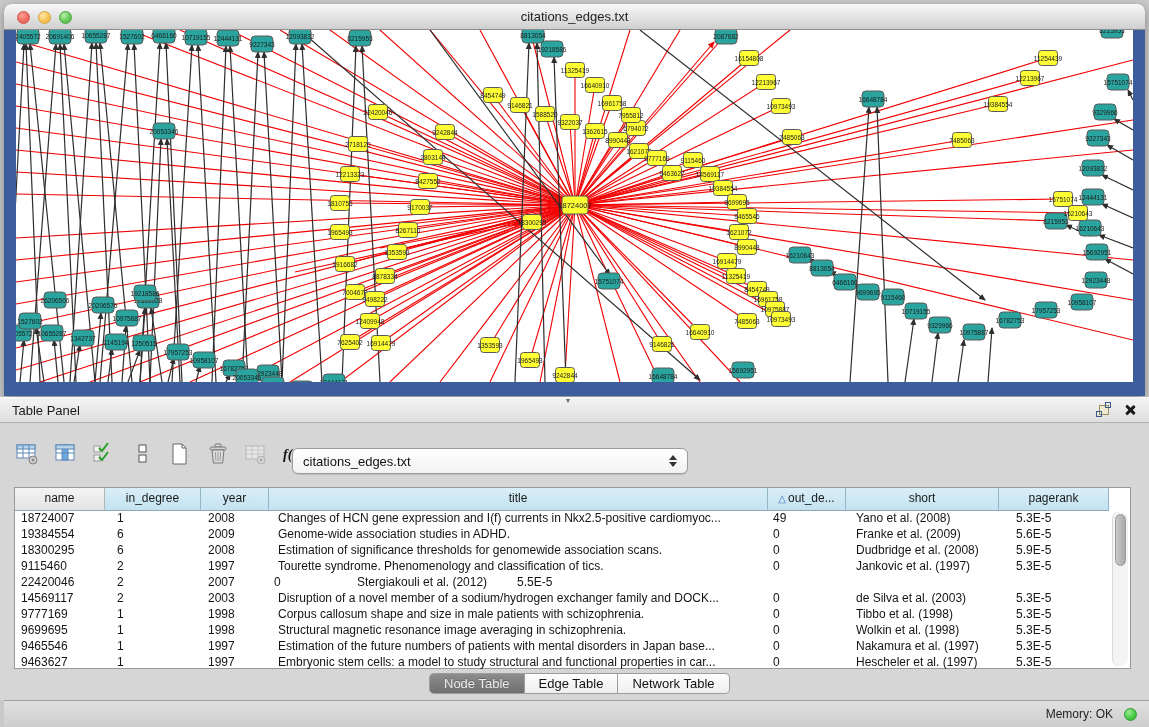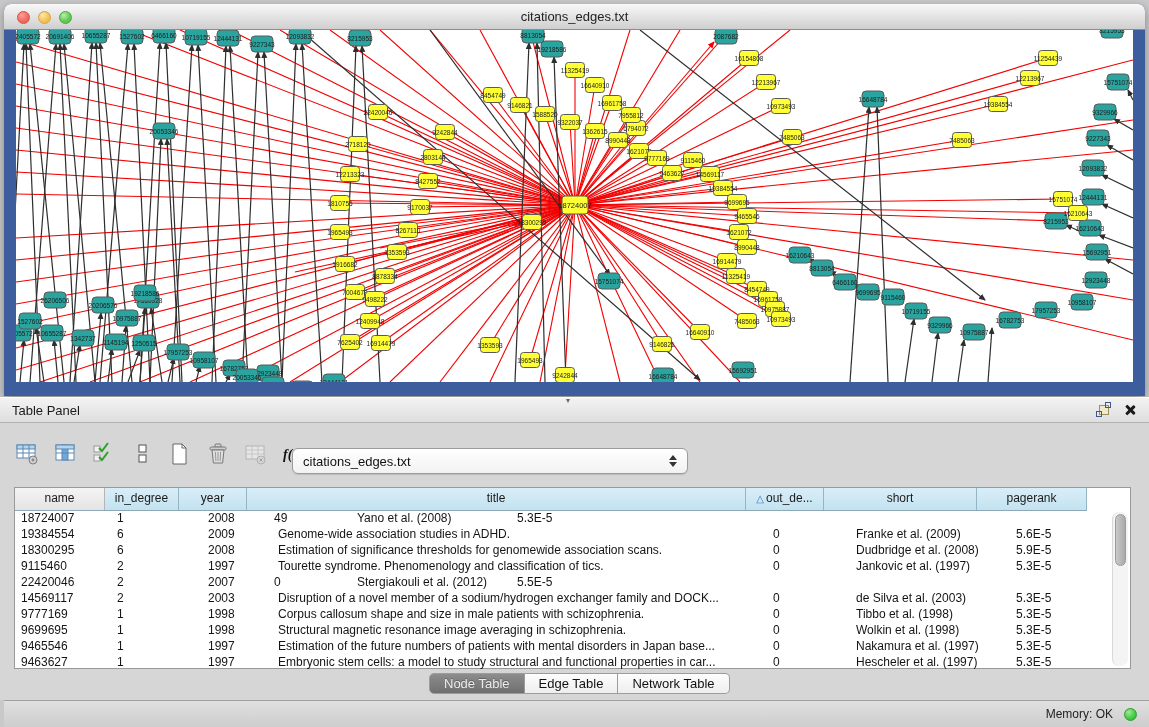--- a/index.html
+++ b/index.html
@@ -858,32 +858,33 @@
       <span class="dd-text">citations_edges.txt</span>
       <span class="dd-arrows">
           <i class="up"></i>
           <i class="dn"></i>
         </span>
     </div>
 
     <div class="tablebox">
       <div class="thead" id="thead">
           <div class="hcell gray" style="width: 90px;">name</div>
-          <div class="hcell" style="width: 74px;">in_degree</div>
+          <div class="hcell" style="width: 96px;">in_degree</div>
           <div class="hcell" style="width: 68px;">year</div>
           <div class="hcell" style="width: 499px;">title</div>
           <div class="hcell" style="width: 78px;"><span class="sort-tri">△</span>out_de...</div>
           <div class="hcell" style="width: 153px;">short</div>
           <div class="hcell" style="width: 110px;">pagerank</div>
         </div>
       <div class="tbody" id="tbody">
           <div class="trow">
             <div class="tcell" style="width: 90px; padding-left: 6px;">18724007</div>
             <div class="tcell" style="width: 95px; padding-left: 12px;">1</div>
             <div class="tcell" style="width: 68px; padding-left: 8px;">2008</div>
+            <div class="tcell" style="width: 499px; padding-left: 10px;">Changes of HCN gene expression and I(f) currents in Nkx2.5-positive cardiomyoc...</div>
             <div class="tcell" style="width: 78px; padding-left: 6px;">49</div>
             <div class="tcell" style="width: 153px; padding-left: 11px;">Yano et al. (2008)</div>
             <div class="tcell" style="width: 110px; padding-left: 18px;">5.3E-5</div>
           </div>
           <div class="trow">
             <div class="tcell" style="width: 90px; padding-left: 6px;">19384554</div>
             <div class="tcell" style="width: 95px; padding-left: 12px;">6</div>
             <div class="tcell" style="width: 68px; padding-left: 8px;">2009</div>
             <div class="tcell" style="width: 499px; padding-left: 10px;">Genome-wide association studies in ADHD.</div>
             <div class="tcell" style="width: 78px; padding-left: 6px;">0</div>

